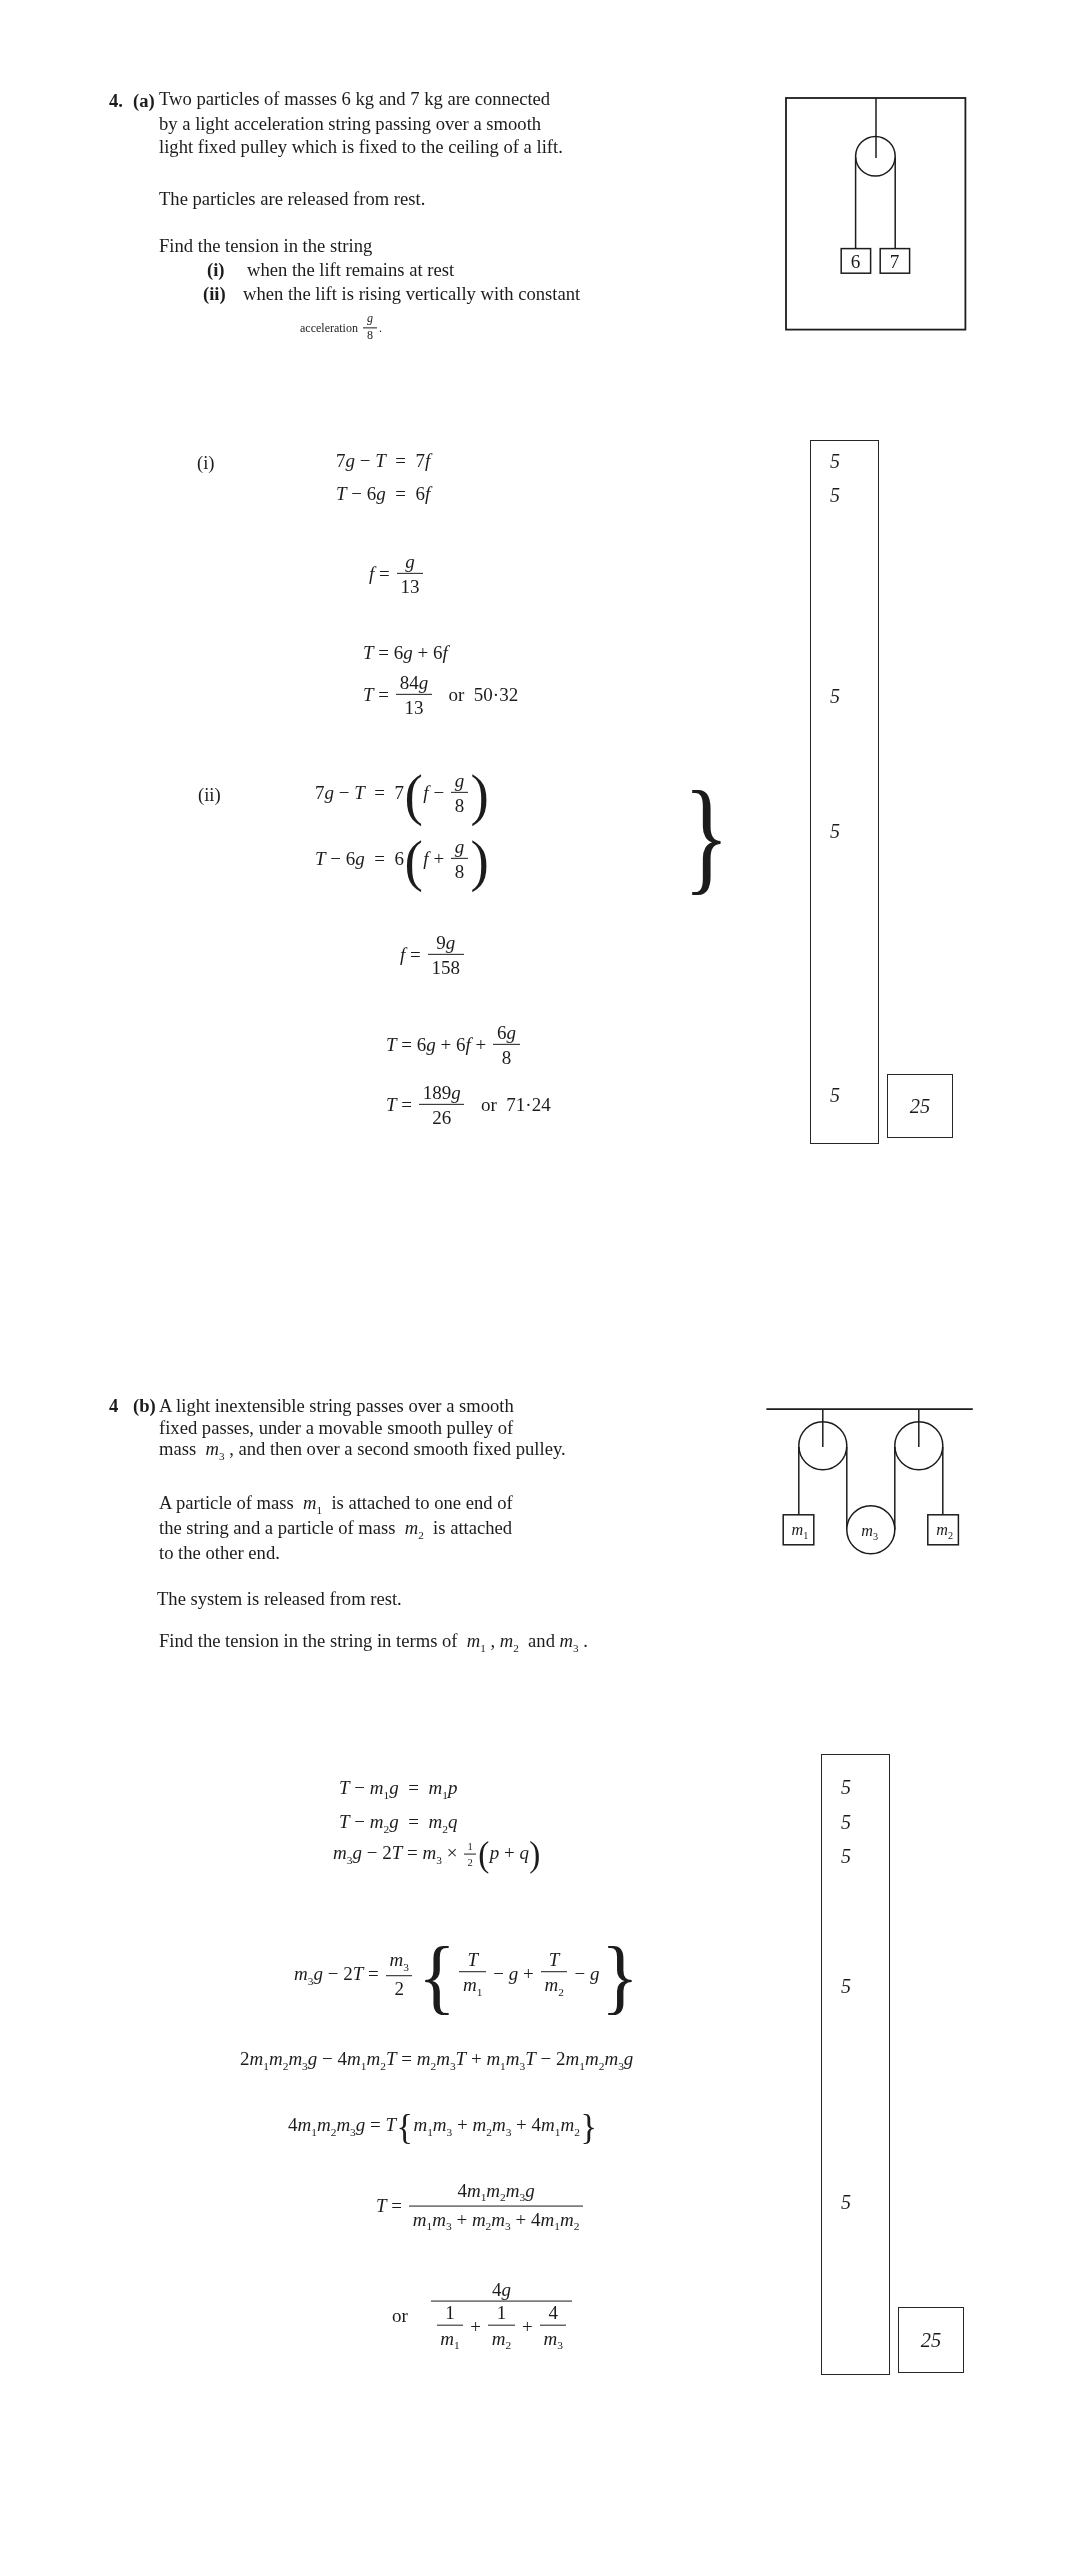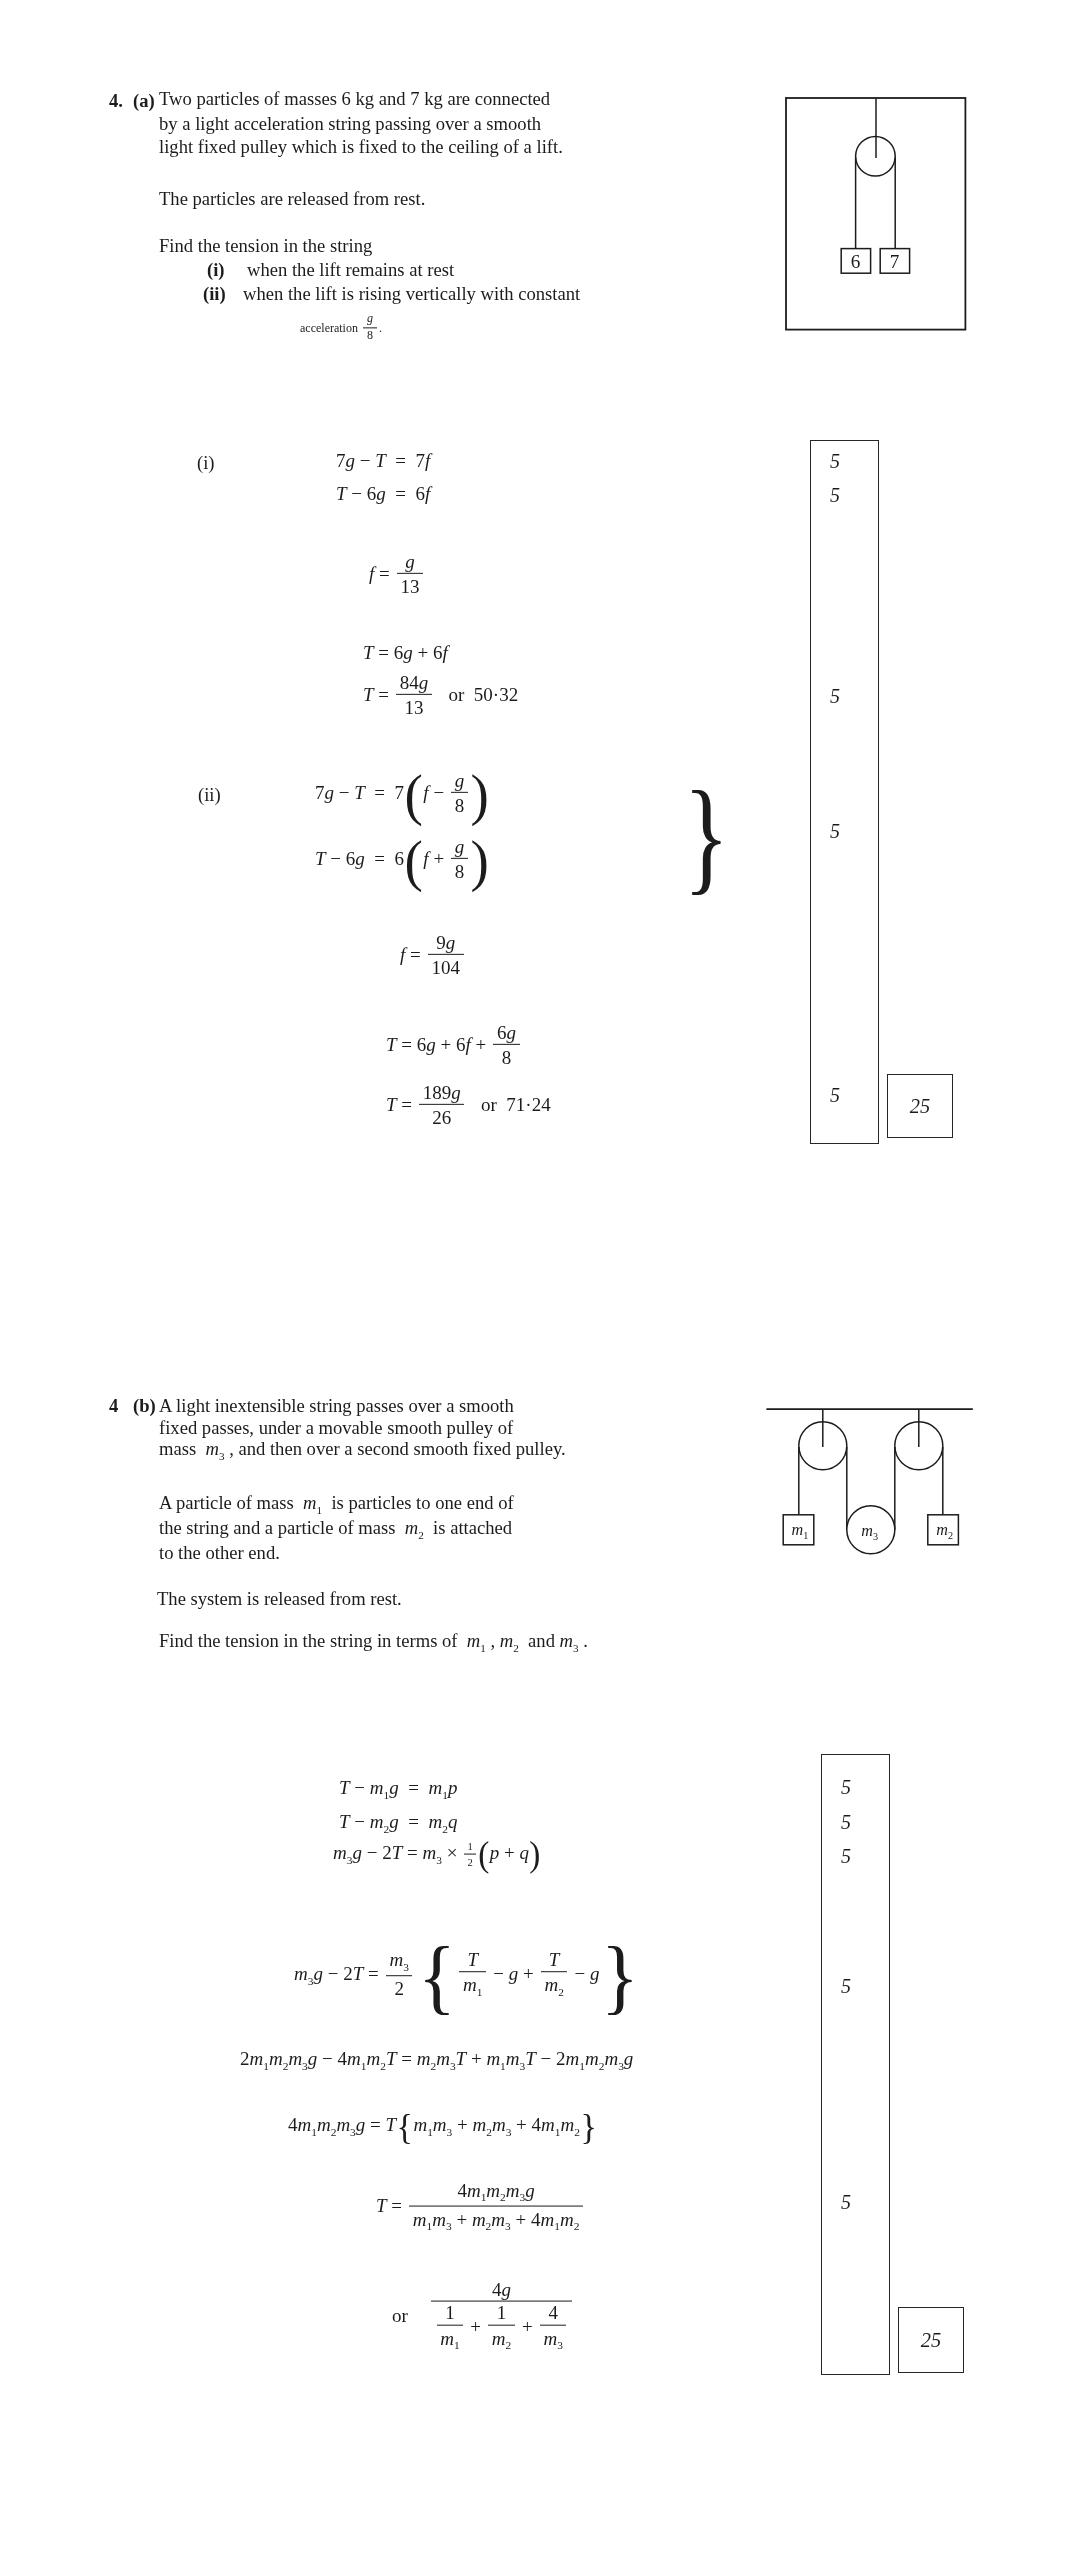--- a/index.html
+++ b/index.html
@@ -62,40 +62,40 @@
   <div class="eq" style="left:336px;top:461px"><span>7</span><span class="it">g</span><span> − </span><span class="it">T</span><span>  =  7</span><span class="it">f</span></div>
   <div class="eq" style="left:336px;top:494px"><span class="it">T</span><span> − 6</span><span class="it">g</span><span>  =  6</span><span class="it">f</span></div>
   <div class="eq" style="left:369px;top:576px"><span class="it">f</span><span> = </span><span class="frac"><span class="fnum"><span class="it">g</span></span><span class="fden"><span>13</span></span></span></div>
   <div class="eq" style="left:363px;top:653px"><span class="it">T</span><span> = 6</span><span class="it">g</span><span> + 6</span><span class="it">f</span></div>
   <div class="eq" style="left:363px;top:697px"><span class="it">T</span><span> = </span><span class="frac"><span class="fnum"><span>84</span><span class="it">g</span></span><span class="fden"><span>13</span></span></span><span>   or  50·32</span></div>
 
   <div class="tl" style="left:198px;top:784px">(ii)</div>
   <div class="eq" style="left:315px;top:795px"><span>7</span><span class="it">g</span><span> − </span><span class="it">T</span><span>  =  7</span><span class="big" style="font-size: 58px;">(</span><span class="it">f</span><span> − </span><span class="frac"><span class="fnum"><span class="it">g</span></span><span class="fden"><span>8</span></span></span><span class="big" style="font-size: 58px;">)</span></div>
   <div class="eq" style="left:315px;top:861px"><span class="it">T</span><span> − 6</span><span class="it">g</span><span>  =  6</span><span class="big" style="font-size: 58px;">(</span><span class="it">f</span><span> + </span><span class="frac"><span class="fnum"><span class="it">g</span></span><span class="fden"><span>8</span></span></span><span class="big" style="font-size: 58px;">)</span></div>
   <div class="brace" style="left:676px;top:835px">}</div>
-  <div class="eq" style="left:400px;top:957px"><span class="it">f</span><span> = </span><span class="frac"><span class="fnum"><span>9</span><span class="it">g</span></span><span class="fden"><span>104</span></span></span></div>
+  <div class="eq" style="left:400px;top:957px"><span class="it">f</span><span> = </span><span class="frac"><span class="fnum"><span>9</span><span class="it">g</span></span><span class="fden"><span>158</span></span></span></div>
   <div class="eq" style="left:386px;top:1047px"><span class="it">T</span><span> = 6</span><span class="it">g</span><span> + 6</span><span class="it">f</span><span> + </span><span class="frac"><span class="fnum"><span>6</span><span class="it">g</span></span><span class="fden"><span>8</span></span></span></div>
   <div class="eq" style="left:386px;top:1107px"><span class="it">T</span><span> = </span><span class="frac"><span class="fnum"><span>189</span><span class="it">g</span></span><span class="fden"><span>26</span></span></span><span>   or  71·24</span></div>
 
   <div class="marksrect" style="left:810px;top:440px;width:67px;height:702px"></div>
   <div class="mark" style="left:835px;top:461px">5</div>
   <div class="mark" style="left:835px;top:495px">5</div>
   <div class="mark" style="left:835px;top:696px">5</div>
   <div class="mark" style="left:835px;top:831px">5</div>
   <div class="mark" style="left:835px;top:1095px">5</div>
   <div class="totalbox" style="left:887px;top:1074px;width:64px;height:62px">
     <span>25</span>
   </div>
 
   <div class="tl bold" style="left:109px;top:1395px">4</div>
   <div class="tl bold" style="left:133px;top:1395px">(b)</div>
   <div class="tl" style="left:159px;top:1395px">A light inextensible string passes over a smooth</div>
   <div class="tl" style="left:159px;top:1417px">fixed passes, under a movable smooth pulley of</div>
   <div class="tl" style="left:159px;top:1438px"><span>mass  </span><span class="it">m</span><span class="sb">3</span><span> , and then over a second smooth fixed pulley.</span></div>
-  <div class="tl" style="left:159px;top:1492px"><span>A particle of mass  </span><span class="it">m</span><span class="sb">1</span><span>  is particles to one end of</span></div>
+  <div class="tl" style="left:159px;top:1492px"><span>A particle of mass  </span><span class="it">m</span><span class="sb">1</span><span>  is attached to one end of</span></div>
   <div class="tl" style="left:159px;top:1517px"><span>the string and a particle of mass  </span><span class="it">m</span><span class="sb">2</span><span>  is attached</span></div>
   <div class="tl" style="left:159px;top:1542px"><span>to the other end.</span></div>
   <div class="tl" style="left:157px;top:1588px">The system is released from rest.</div>
   <div class="tl" style="left:159px;top:1630px"><span>Find the tension in the string in terms of  </span><span class="it">m</span><span class="sb">1</span><span> , </span><span class="it">m</span><span class="sb">2</span><span>  and </span><span class="it">m</span><span class="sb">3</span><span> .</span></div>
 
   <svg style="left:758px;top:1399px" width="222" height="162" viewBox="0 0 370 270">
     <line x1="14" y1="17" x2="358" y2="17" stroke="#1c1c1b" stroke-width="3"></line>
     <line x1="108" y1="17" x2="108" y2="80" stroke="#1c1c1b" stroke-width="2.5"></line>
     <line x1="268" y1="17" x2="268" y2="80" stroke="#1c1c1b" stroke-width="2.5"></line>
     <circle cx="108" cy="78" r="40" fill="none" stroke="#1c1c1b" stroke-width="2.5"></circle>

